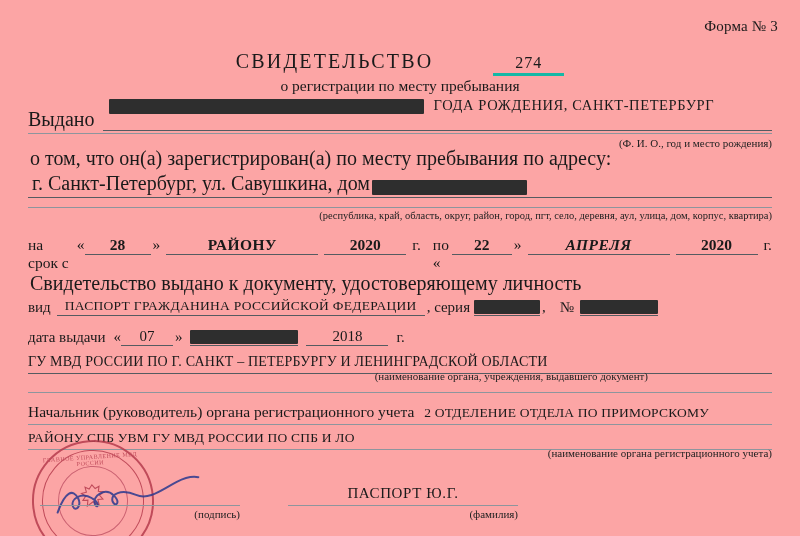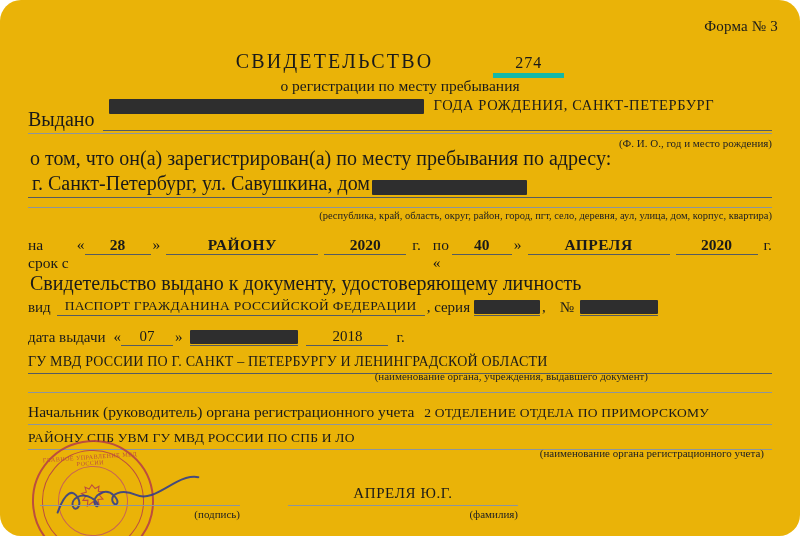--- a/index.html
+++ b/index.html
@@ -11,22 +11,21 @@
     width: 800px;
     height: 536px;
     position: relative;
     font-family: "Liberation Serif", "DejaVu Serif", serif;
     color: #1a1a1a;
     overflow: hidden;
   }
   .page {
     position: absolute;
     inset: 0;
-    background: #eab308;
-    border-radius: 21px;
+    background: #fca5a5;
   }
   .abs { position: absolute; }
 
   .form-no {
     right: 22px;
     top: 18px;
     font-size: 15px;
     letter-spacing: 0.2px;
   }
   .title-wrap {
@@ -36,21 +35,21 @@
     align-items: baseline;
     gap: 12px;
   }
   .title-main {
     font-size: 20px;
     letter-spacing: 2.2px;
   }
   .doc-number {
     font-size: 16px;
     margin-left: 48px;
-    border-bottom: 5px solid #14b8a6;
+    border-bottom: 3px solid #14b8a6;
     padding: 0 22px 1px 22px;
     letter-spacing: 1px;
   }
   .subtitle {
     left: 0; right: 0;
     top: 77px;
     text-align: center;
     font-size: 15.5px;
   }
 
@@ -176,23 +175,23 @@
   <div class="abs" style="left:28px; top:236px; width:744px;">
     <div style="display:flex; align-items:flex-start; font-size:15.5px; gap:0;">
       <span>на срок с</span>
       <span style="margin-left:8px;">«</span>
       <span style="min-width:58px; text-align:center; border-bottom:1px solid #555b61; padding:0 4px; font-weight:bold;">28</span>
       <span style="margin-left:2px;">»</span>
       <span style="min-width:140px; text-align:center; border-bottom:1px solid #555b61; padding:0 6px; margin-left:6px; font-weight:bold; letter-spacing:0.5px;">РАЙОНУ</span>
       <span style="min-width:70px; text-align:center; border-bottom:1px solid #555b61; padding:0 6px; margin-left:6px; font-weight:bold;">2020</span>
       <span style="margin-left:6px;">г.</span>
       <span style="margin-left:12px;">по «</span>
-      <span style="min-width:52px; text-align:center; border-bottom:1px solid #555b61; padding:0 4px; font-weight:bold;">40</span>
+      <span style="min-width:52px; text-align:center; border-bottom:1px solid #555b61; padding:0 4px; font-weight:bold;">22</span>
       <span style="margin-left:2px;">»</span>
-      <span style="min-width:130px; text-align:center; border-bottom:1px solid #555b61; padding:0 6px; margin-left:6px; font-weight:bold; letter-spacing:0.5px;">АПРЕЛЯ</span>
+      <span style="min-width:130px; text-align:center; border-bottom:1px solid #555b61; padding:0 6px; margin-left:6px; font-weight:bold; letter-spacing:0.5px;font-style:italic;">АПРЕЛЯ</span>
       <span style="min-width:70px; text-align:center; border-bottom:1px solid #555b61; padding:0 6px; margin-left:6px; font-weight:bold;">2020</span>
       <span style="margin-left:6px;">г.</span>
     </div>
   </div>
 
   <div class="abs" style="left:28px; top:297px; width:744px;">
     <div style="display:flex; align-items:flex-end; font-size:15px;">
       <span>вид</span>
       <span style="border-bottom:1px solid #555b61; padding:0 8px 1px 8px; margin-left:6px; font-size:13.5px; letter-spacing:0.3px;">ПАСПОРТ ГРАЖДАНИНА РОССИЙСКОЙ ФЕДЕРАЦИИ</span>
       <span style="margin-left:2px;">, серия</span>
@@ -232,21 +231,21 @@
 
   <div class="abs" style="left:28px; top:403px; width:744px;">
     <div style="display:flex; align-items:flex-end; border-bottom:1px solid #8d959d; padding-bottom:3px;">
       <span style="font-size:15.5px;">Начальник (руководитель) органа регистрационного учета</span>
       <span style="font-size:13.5px; margin-left:10px; letter-spacing:0.2px;">2 ОТДЕЛЕНИЕ ОТДЕЛА  ПО ПРИМОРСКОМУ</span>
     </div>
   </div>
   <div class="abs" style="left:28px; top:428px; width:744px; border-bottom:1px solid #8d959d; padding-bottom:3px;">
     <span style="font-size:13.5px; letter-spacing:0.2px;">РАЙОНУ  СПБ УВМ  ГУ  МВД РОССИИ  ПО СПБ  И  ЛО</span>
   </div>
-  <div class="abs label-small" style="left:20px; top:447px; width:744px;">(наименование органа регистрационного учета)</div>
+  <div class="abs label-small" style="left:28px; top:447px; width:744px;">(наименование органа регистрационного учета)</div>
 
   <div class="stamp">
     <div class="stamp-inner"></div>
     <div class="stamp-text-top">ГЛАВНОЕ УПРАВЛЕНИЕ МВД РОССИИ</div>
     <div class="stamp-emblem">
       <svg width="30" height="30" viewBox="0 0 30 30" aria-hidden="true">
         <path d="M15 3 L18 7 L22 5 L21 10 L26 11 L22 14 L25 18 L20 18 L21 24 L15 20 L9 24 L10 18 L5 18 L8 14 L4 11 L9 10 L8 5 L12 7 Z" fill="none" stroke="#b3384a" stroke-width="1.1"></path>
       </svg>
     </div>
 
@@ -255,16 +254,16 @@
   <div class="signature">
     <svg width="150" height="34" viewBox="0 0 150 34" aria-hidden="true">
       <path d="M4 26 C14 6, 22 4, 26 14 C29 22, 22 28, 20 22 C18 14, 30 8, 40 16 C48 22, 44 28, 42 22 C40 14, 54 6, 62 16 C68 24, 62 28, 60 22 C58 14, 70 10, 84 18 C96 25, 110 16, 126 10 C134 7, 142 6, 148 8" fill="none" stroke="#2b3a8f" stroke-width="2" stroke-linecap="round"></path>
     </svg>
   </div>
 
   <div class="blank-line" style="left:40px; top:505px; width:200px;"></div>
   <div class="abs label-small" style="left:40px; top:508px; width:200px;">(подпись)</div>
 
   <div class="blank-line" style="left:288px; top:505px; width:230px;"></div>
-  <div class="abs" style="left:288px; top:485px; width:230px; text-align:center; font-size:15px; letter-spacing:0.6px;">АПРЕЛЯ Ю.Г.</div>
+  <div class="abs" style="left:288px; top:485px; width:230px; text-align:center; font-size:15px; letter-spacing:0.6px;">ПАСПОРТ Ю.Г.</div>
   <div class="abs label-small" style="left:288px; top:508px; width:230px;">(фамилия)</div>
 
 </div>
 
 </body></html>

